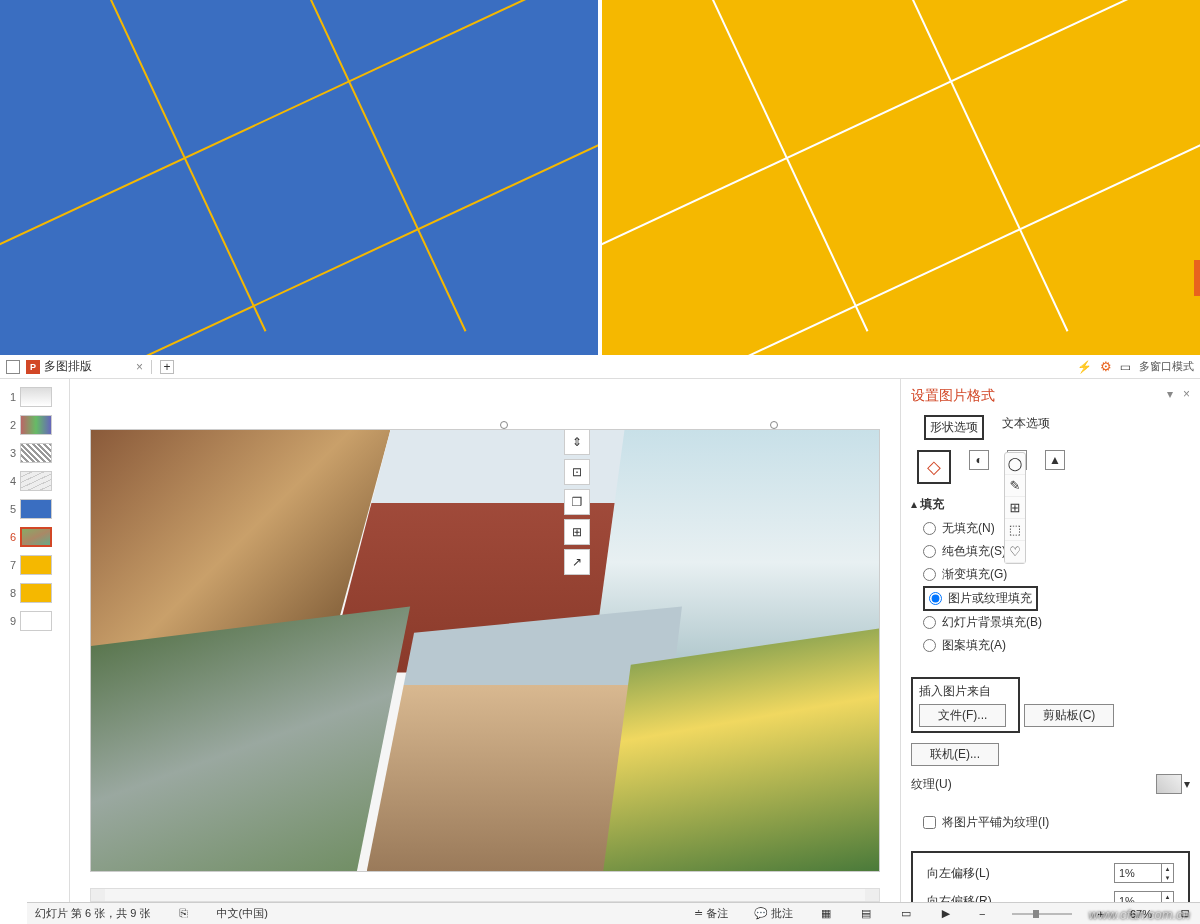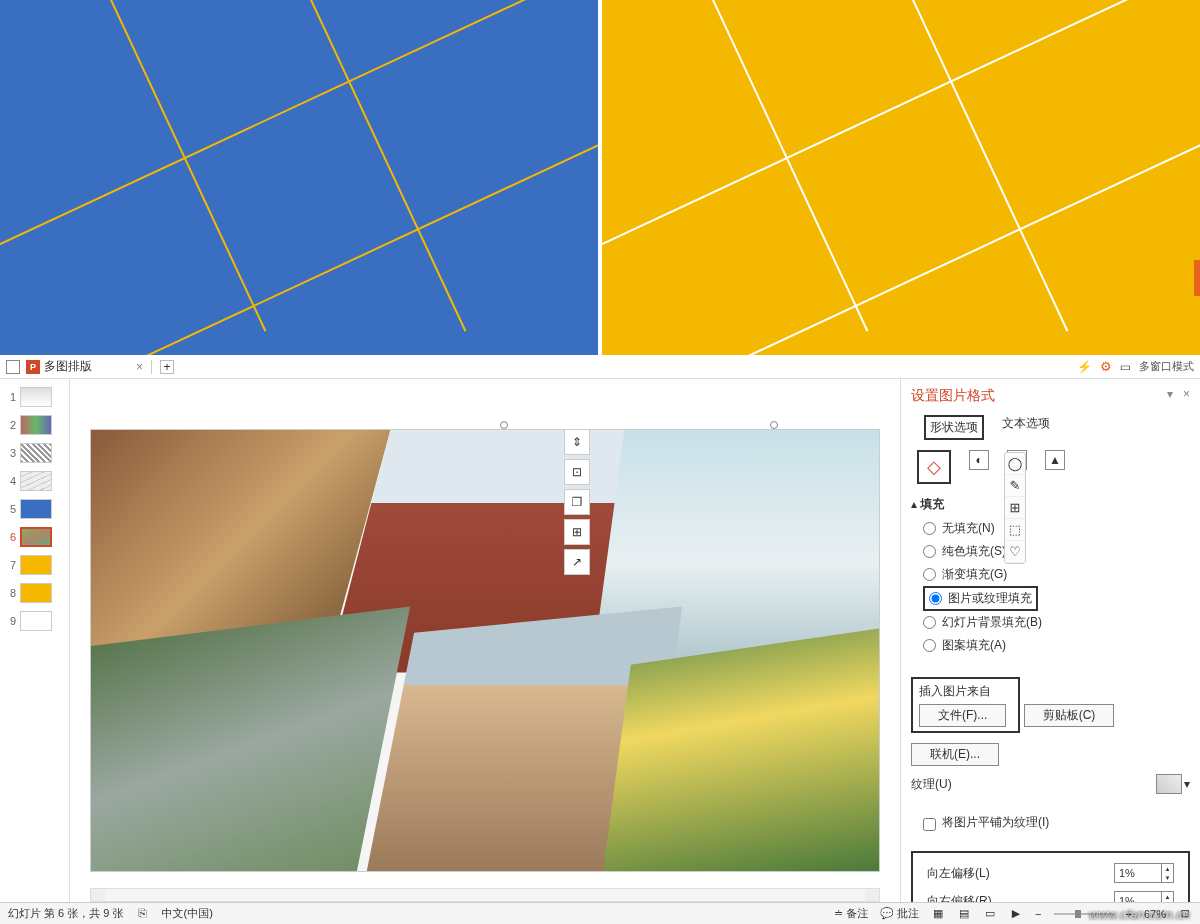--- a/index.html
+++ b/index.html
@@ -61,26 +61,26 @@
 .insert-section { border: 2px solid #333; padding: 4px 6px; margin: 10px 0; display: inline-block; }
 .btn { border: 1px solid #888; background: #f8f8f8; padding: 2px 18px; font-size: 12px; cursor: pointer; display: inline-block; margin-right: 6px; }
 .texture-row { display: flex; justify-content: space-between; align-items: center; margin: 8px 0; }
 .texture-swatch { width: 26px; height: 20px; border: 1px solid #888; background: linear-gradient(45deg,#ccc,#eee); }
 .slider-row { display: flex; align-items: center; gap: 6px; margin: 6px 0; }
 .slider-row .track { flex: 1; height: 2px; background: #bbb; position: relative; }
 .slider-row .thumb-s { position: absolute; left: 0; top: -4px; width: 8px; height: 10px; background: #888; }
 .num-input { width: 60px; height: 20px; border: 1px solid #888; display: flex; align-items: center; padding: 0 4px; background: #fff; font-size: 11px; position: relative; }
 .num-input .spin { position: absolute; right: 0; top: 0; bottom: 0; width: 12px; display: flex; flex-direction: column; }
 .num-input .spin span { flex: 1; border-left: 1px solid #888; font-size: 7px; text-align: center; line-height: 9px; }
-.check-row { display: flex; align-items: flex-end; gap: 6px; margin: 20px 0; padding-left: 12px; }
+.check-row { display: flex; align-items: center; gap: 6px; margin: 20px 0; padding-left: 12px; }
 .offset-box { border: 2px solid #333; padding: 6px; margin-top: 6px; }
 .offset-row { display: flex; justify-content: space-between; align-items: center; padding: 4px 8px; }
 .float-toolbar { position: absolute; right: 174px; top: 452px; width: 22px; background: #fbfbfb; border: 1px solid #ccc; border-radius: 3px; }
 .float-toolbar div { width: 100%; height: 22px; display: flex; align-items: center; justify-content: center; font-size: 13px; border-bottom: 1px solid #eee; cursor: pointer; }
-.status-bar { height: 22px; border-top: 1px solid #ccc; display: flex; align-items: center; padding: 0 8px; font-size: 11px; gap: 12px; background: #f5f5f5; }
+.status-bar { height: 22px; border-top: 1px solid #ccc; display: flex; align-items: center; padding: 0 8px; font-size: 11px; gap: 26px; background: #f5f5f5; margin-left: 27px; }
 .status-bar .spacer { flex: 1; }
 .status-icon { width: 14px; height: 14px; display: inline-flex; align-items: center; justify-content: center; }
 .watermark { position: absolute; right: 10px; bottom: 2px; color: rgba(255,255,255,0.5); font-size: 13px; font-style: italic; text-shadow: 0 0 3px #000; }
 </style>
 </head>
 <body>
 
 <div class="top-half">
   <div class="slide-blue">
     <div class="line d1"></div>

